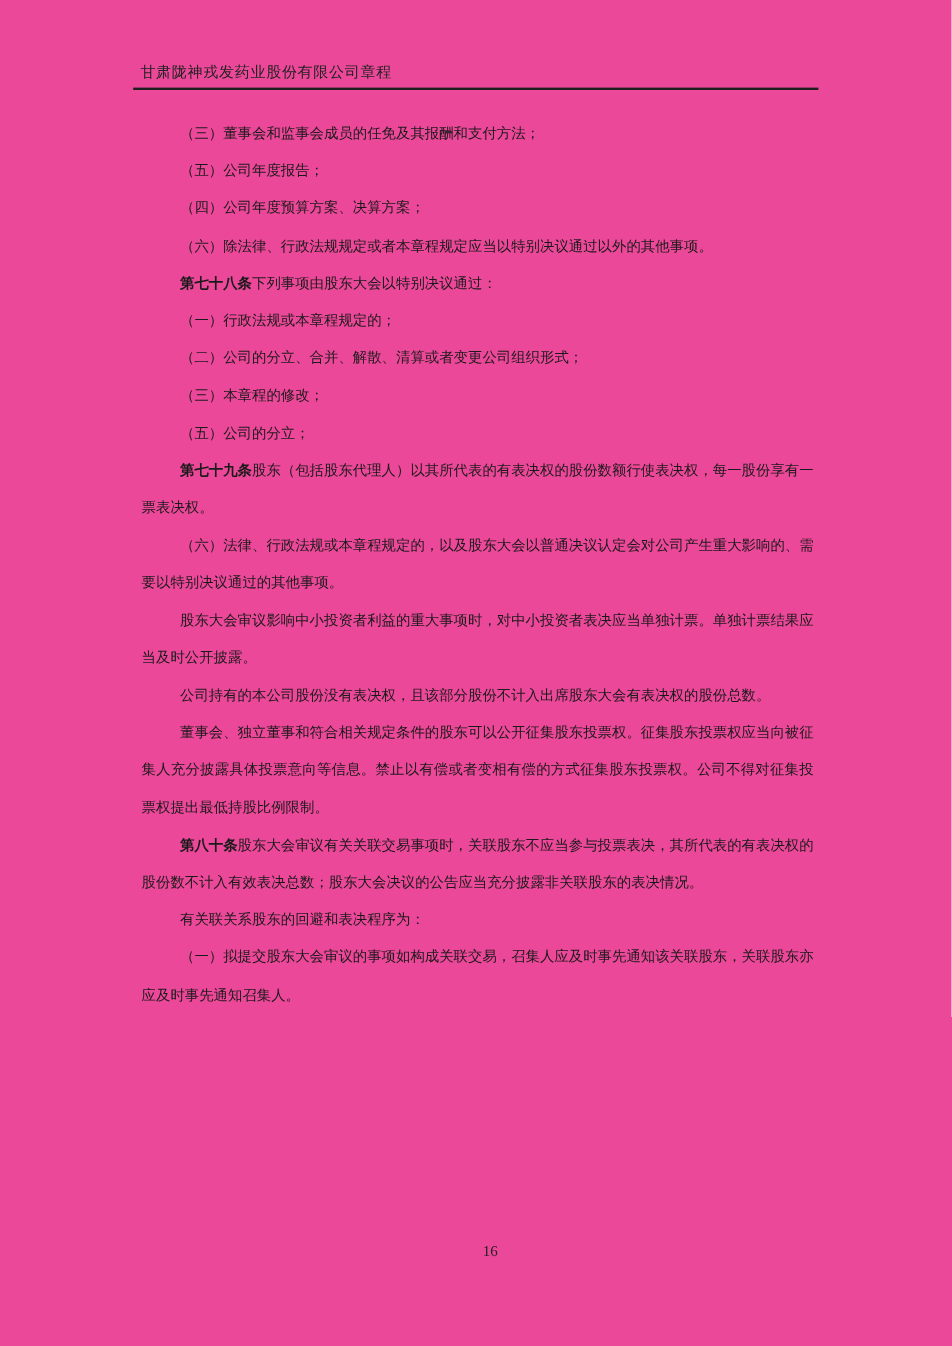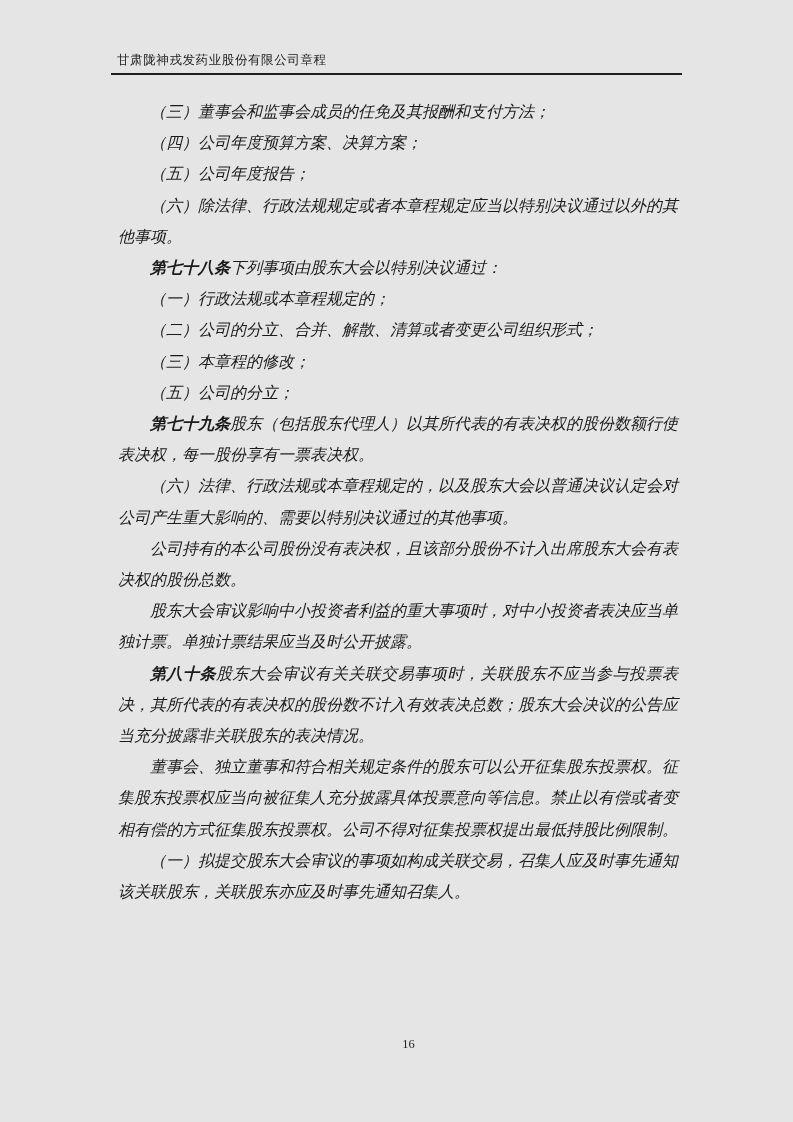--- a/index.html
+++ b/index.html
@@ -4,21 +4,21 @@
 <style>
   html, body {
     margin: 0;
     padding: 0;
     background: #ffffff;
   }
   .page {
     position: relative;
     width: 793px;
     height: 1122px;
-    background: #e5e5e5;
+    background: #ec4899;
     overflow: hidden;
     font-family: "Liberation Serif", "DejaVu Serif", serif;
     color: #1a1a1a;
   }
   .header {
     position: absolute;
     left: 111px;
     top: 52px;
     width: 571px;
   }
@@ -34,27 +34,26 @@
     background: #1f1f1f;
   }
   .content {
     position: absolute;
     left: 118px;
     top: 96px;
     width: 560px;
   }
   .content p.para {
     margin: 0;
-    font-size: 16px;
+    font-size: 12px;
     line-height: 31.2px;
     text-align: justify;
     text-justify: inter-ideograph;
     text-indent: 32px;
     word-break: break-all;
-    font-style: italic;
   }
   .article-number {
     font-weight: bold;
   }
   .footer {
     position: absolute;
     left: 12px;
     top: 1034px;
     width: 793px;
     text-align: center;
@@ -69,34 +68,35 @@
 
 <div class="page">
 
   <div class="header">
     <div class="header-title">甘肃陇神戎发药业股份有限公司章程</div>
     <div class="header-rule"></div>
   </div>
 
   <div class="content">
       <p class="para">（三）董事会和监事会成员的任免及其报酬和支付方法；</p>
+      <p class="para">（五）公司年度报告；</p>
       <p class="para">（四）公司年度预算方案、决算方案；</p>
-      <p class="para">（五）公司年度报告；</p>
       <p class="para">（六）除法律、行政法规规定或者本章程规定应当以特别决议通过以外的其他事项。</p>
       <p class="para"><span class="article-number">第七十八条</span>下列事项由股东大会以特别决议通过：</p>
       <p class="para">（一）行政法规或本章程规定的；</p>
       <p class="para">（二）公司的分立、合并、解散、清算或者变更公司组织形式；</p>
       <p class="para">（三）本章程的修改；</p>
       <p class="para">（五）公司的分立；</p>
       <p class="para"><span class="article-number">第七十九条</span>股东（包括股东代理人）以其所代表的有表决权的股份数额行使表决权，每一股份享有一票表决权。</p>
       <p class="para">（六）法律、行政法规或本章程规定的，以及股东大会以普通决议认定会对公司产生重大影响的、需要以特别决议通过的其他事项。</p>
+      <p class="para">股东大会审议影响中小投资者利益的重大事项时，对中小投资者表决应当单独计票。单独计票结果应当及时公开披露。</p>
       <p class="para">公司持有的本公司股份没有表决权，且该部分股份不计入出席股东大会有表决权的股份总数。</p>
-      <p class="para">股东大会审议影响中小投资者利益的重大事项时，对中小投资者表决应当单独计票。单独计票结果应当及时公开披露。</p>
+      <p class="para">董事会、独立董事和符合相关规定条件的股东可以公开征集股东投票权。征集股东投票权应当向被征集人充分披露具体投票意向等信息。禁止以有偿或者变相有偿的方式征集股东投票权。公司不得对征集投票权提出最低持股比例限制。</p>
       <p class="para"><span class="article-number">第八十条</span>股东大会审议有关关联交易事项时，关联股东不应当参与投票表决，其所代表的有表决权的股份数不计入有效表决总数；股东大会决议的公告应当充分披露非关联股东的表决情况。</p>
-      <p class="para">董事会、独立董事和符合相关规定条件的股东可以公开征集股东投票权。征集股东投票权应当向被征集人充分披露具体投票意向等信息。禁止以有偿或者变相有偿的方式征集股东投票权。公司不得对征集投票权提出最低持股比例限制。</p>
+      <p class="para">有关联关系股东的回避和表决程序为：</p>
       <p class="para">（一）拟提交股东大会审议的事项如构成关联交易，召集人应及时事先通知该关联股东，关联股东亦应及时事先通知召集人。</p>
     </div>
 
   <div class="footer">
     <span class="page-number">16</span>
   </div>
 
 </div>
 
 </body></html>

